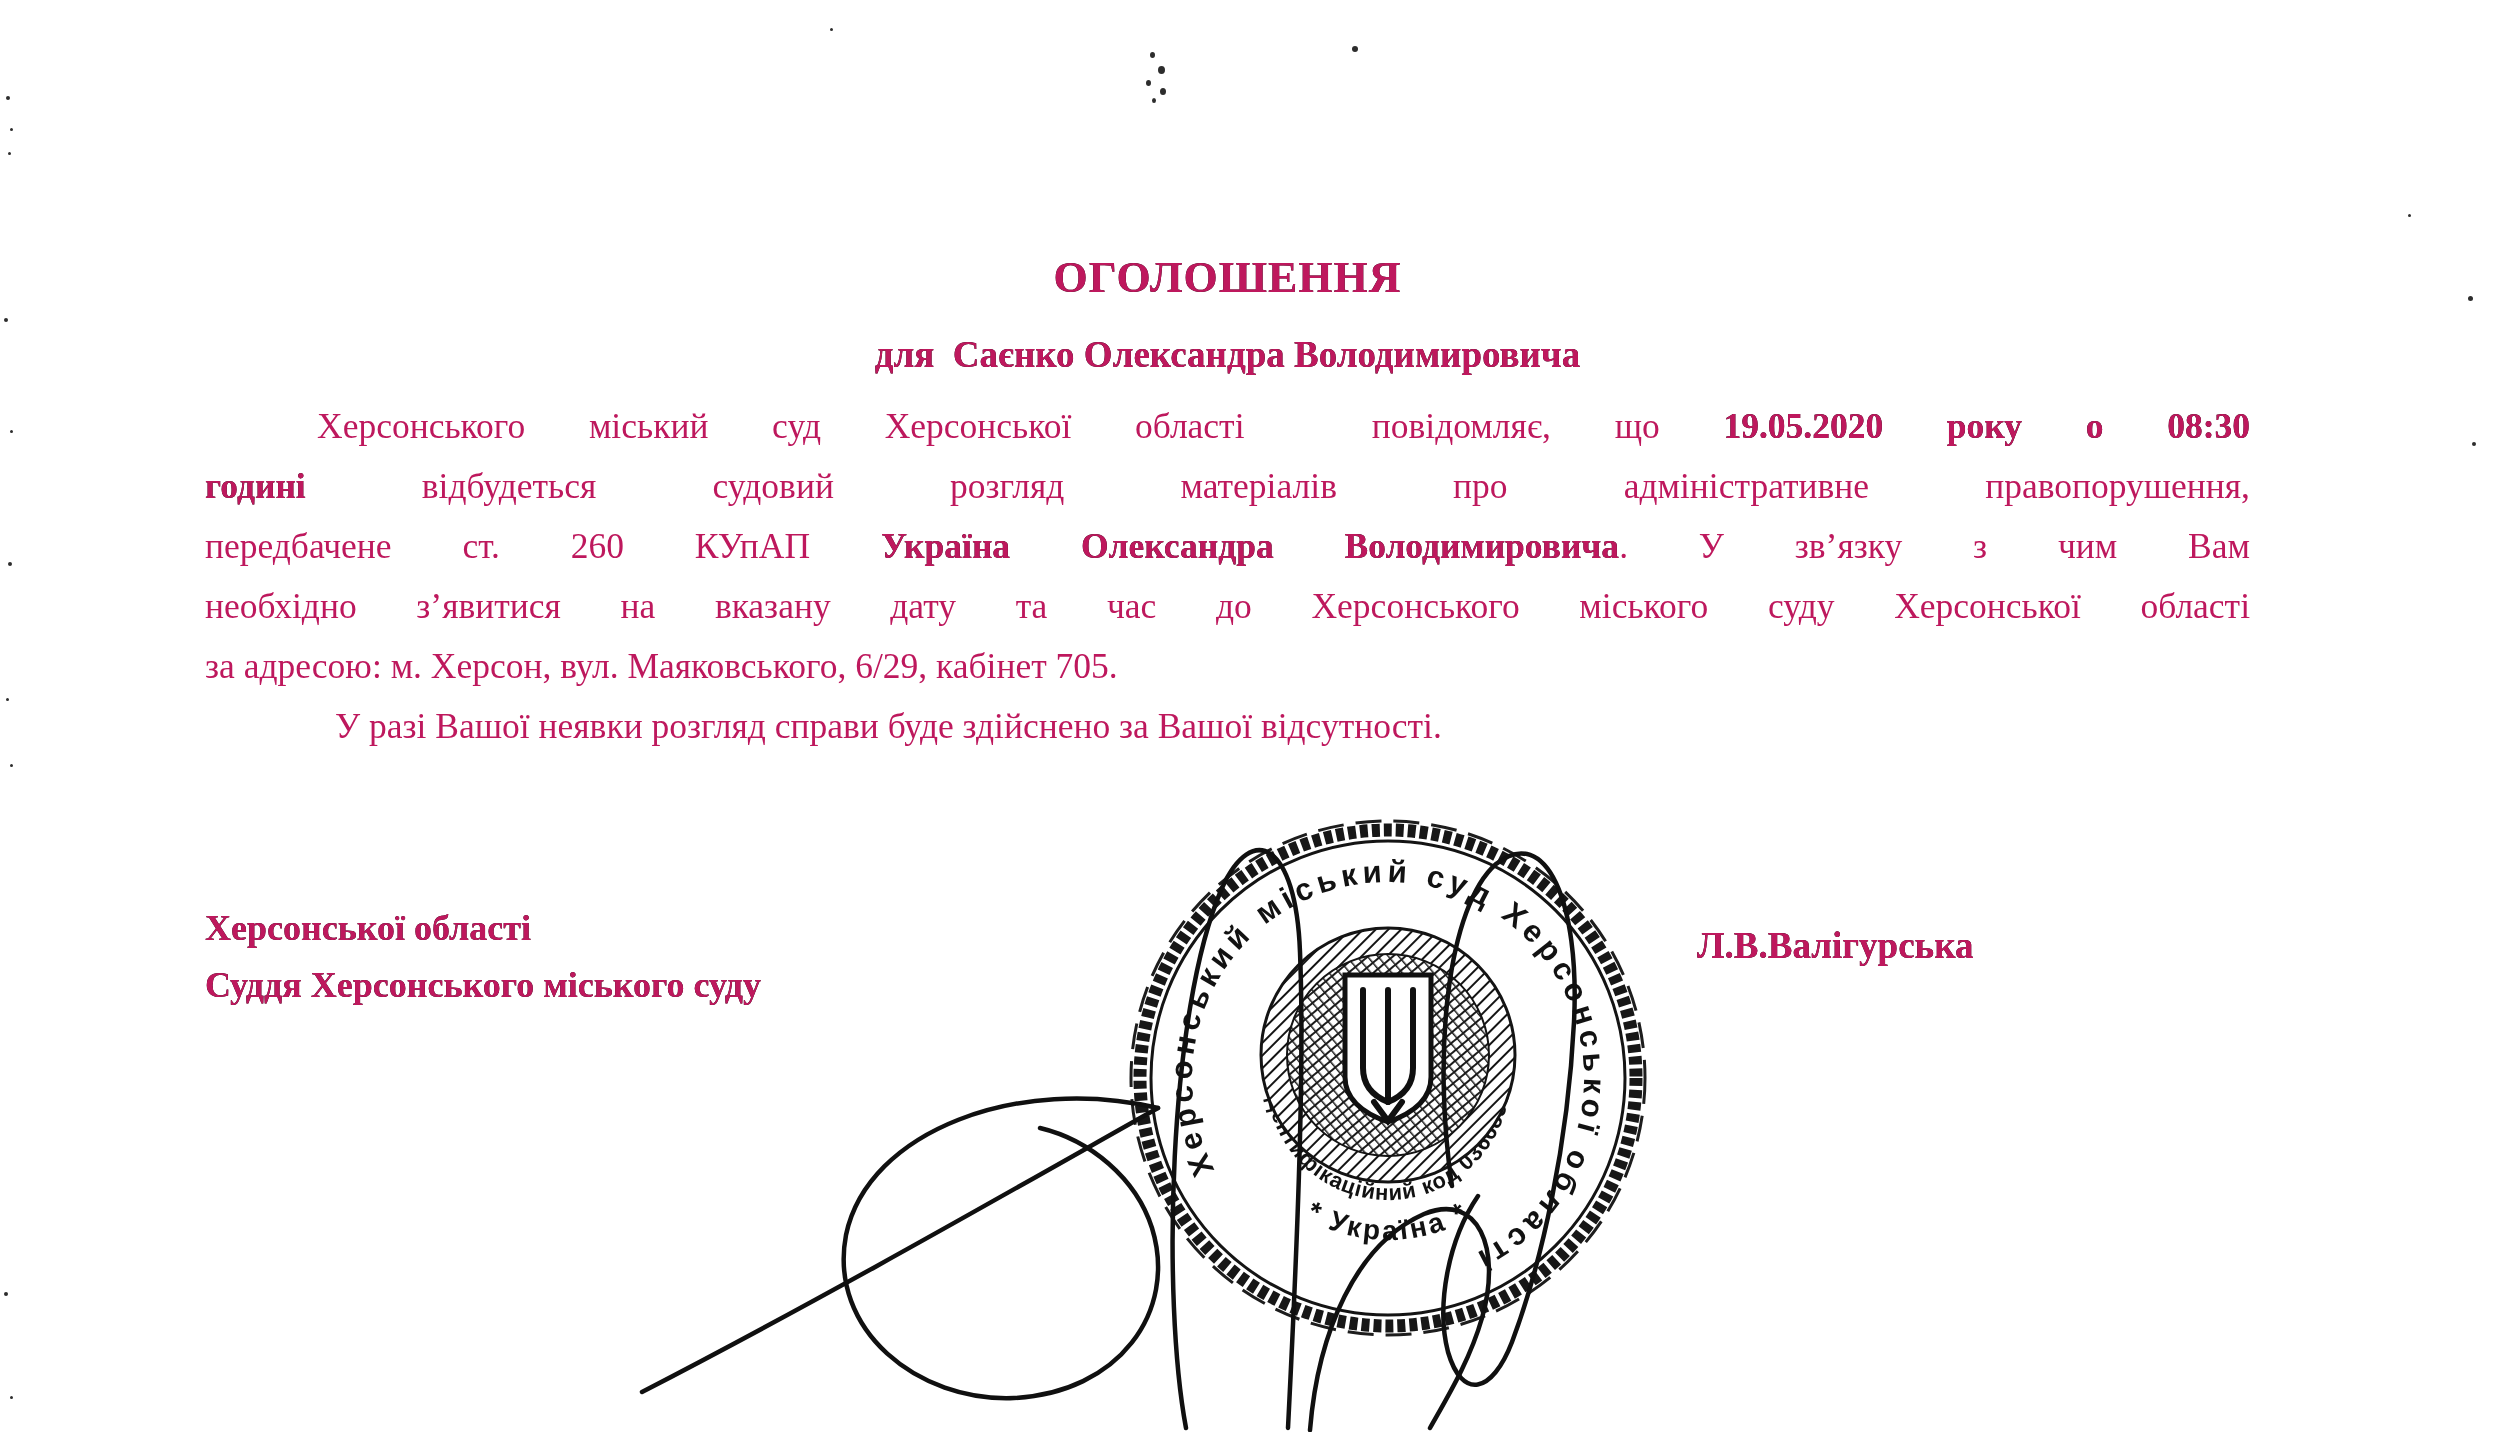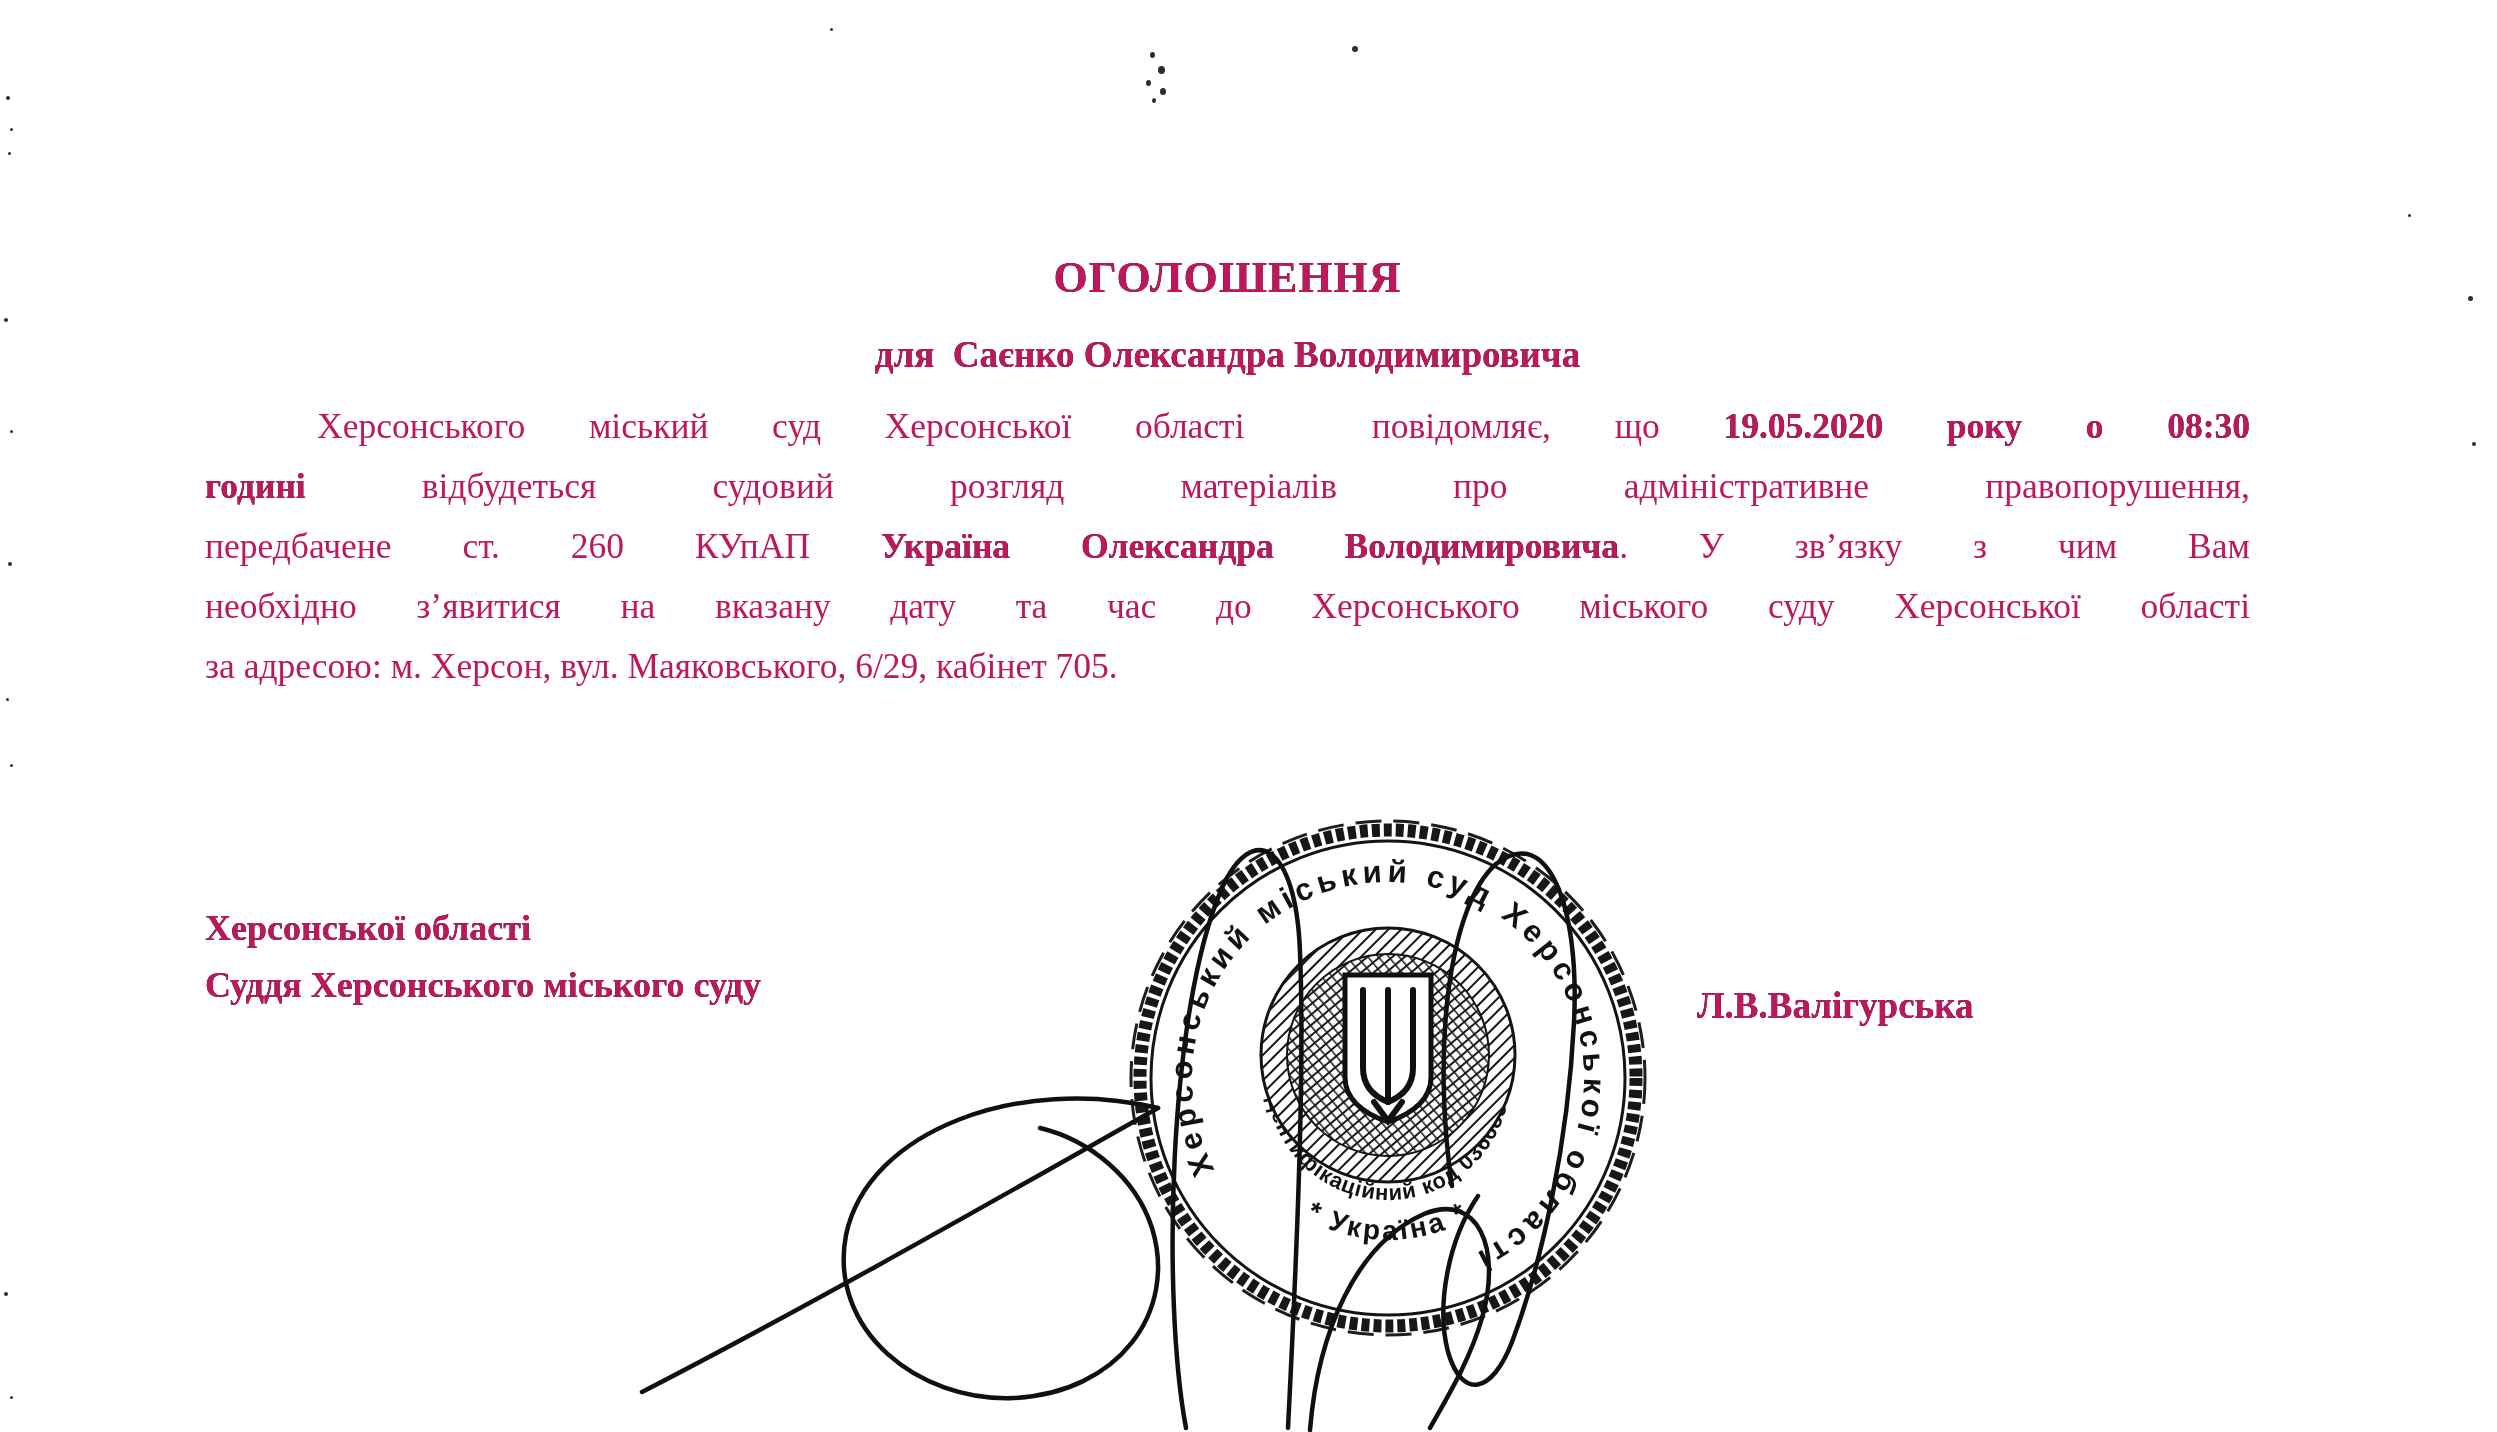--- a/index.html
+++ b/index.html
@@ -20,41 +20,42 @@
   .bline { white-space:pre-wrap; }
   .just  { text-align:justify; text-align-last:justify; }
   .ind1  { padding-left:112px; }
   .ind2  { padding-left:130px; }
   .b     { font-weight:bold; text-shadow:0 0 0.5px #000; }
   .sig-left {
     position:absolute; left:205px; top:900px; font-weight:bold; font-size:36px;
     line-height:57px; text-shadow:0 0 0.5px #000;
   }
   .sig-name {
-    position:absolute; left:1697px; top:984px; font-weight:bold; font-size:37px;
+    position:absolute; left:1697px; top:924px; font-weight:bold; font-size:37px;
     text-shadow:0 0 0.5px #000;
   }
   .stamp-svg { position:absolute; left:560px; top:780px; }
   .speck { position:absolute; background:#2d2d2d; border-radius:50%; }
 </style>
 </head>
 <body>
 
 <div class="page">
 
   <div class="textblock">
     <div class="doc-title">ОГОЛОШЕННЯ</div>
     <div class="doc-subtitle">для  Саєнко Олександра Володимировича</div>
 
     <div class="para">
       <div class="bline just ind1"><span>Херсонського міський суд Херсонської області  повідомляє, що </span><span class="b">19.05.2020 року о 08:30</span></div>
       <div class="bline just"><span class="b">годині</span><span> відбудеться судовий розгляд матеріалів про адміністративне правопорушення,</span></div>
       <div class="bline just"><span>передбачене ст. 260 КУпАП </span><span class="b">Україна Олександра Володимировича</span><span>. У зв’язку з чим Вам</span></div>
       <div class="bline just">необхідно з’явитися на вказану дату та час до Херсонського міського суду Херсонської області</div>
       <div class="bline">за адресою: м. Херсон, вул. Маяковського, 6/29, кабінет 705.</div>
+      <div class="bline ind2">У разі Вашої неявки розгляд справи буде здійснено за Вашої відсутності.</div>
     </div>
   </div>
 
   <div class="sig-left">
     <div>Херсонської області</div>
     <div>Суддя Херсонського міського суду</div>
   </div>
   <div class="sig-name">Л.В.Валігурська</div>
 
   <svg class="stamp-svg" width="1190" height="652" viewBox="560 780 1190 652">

